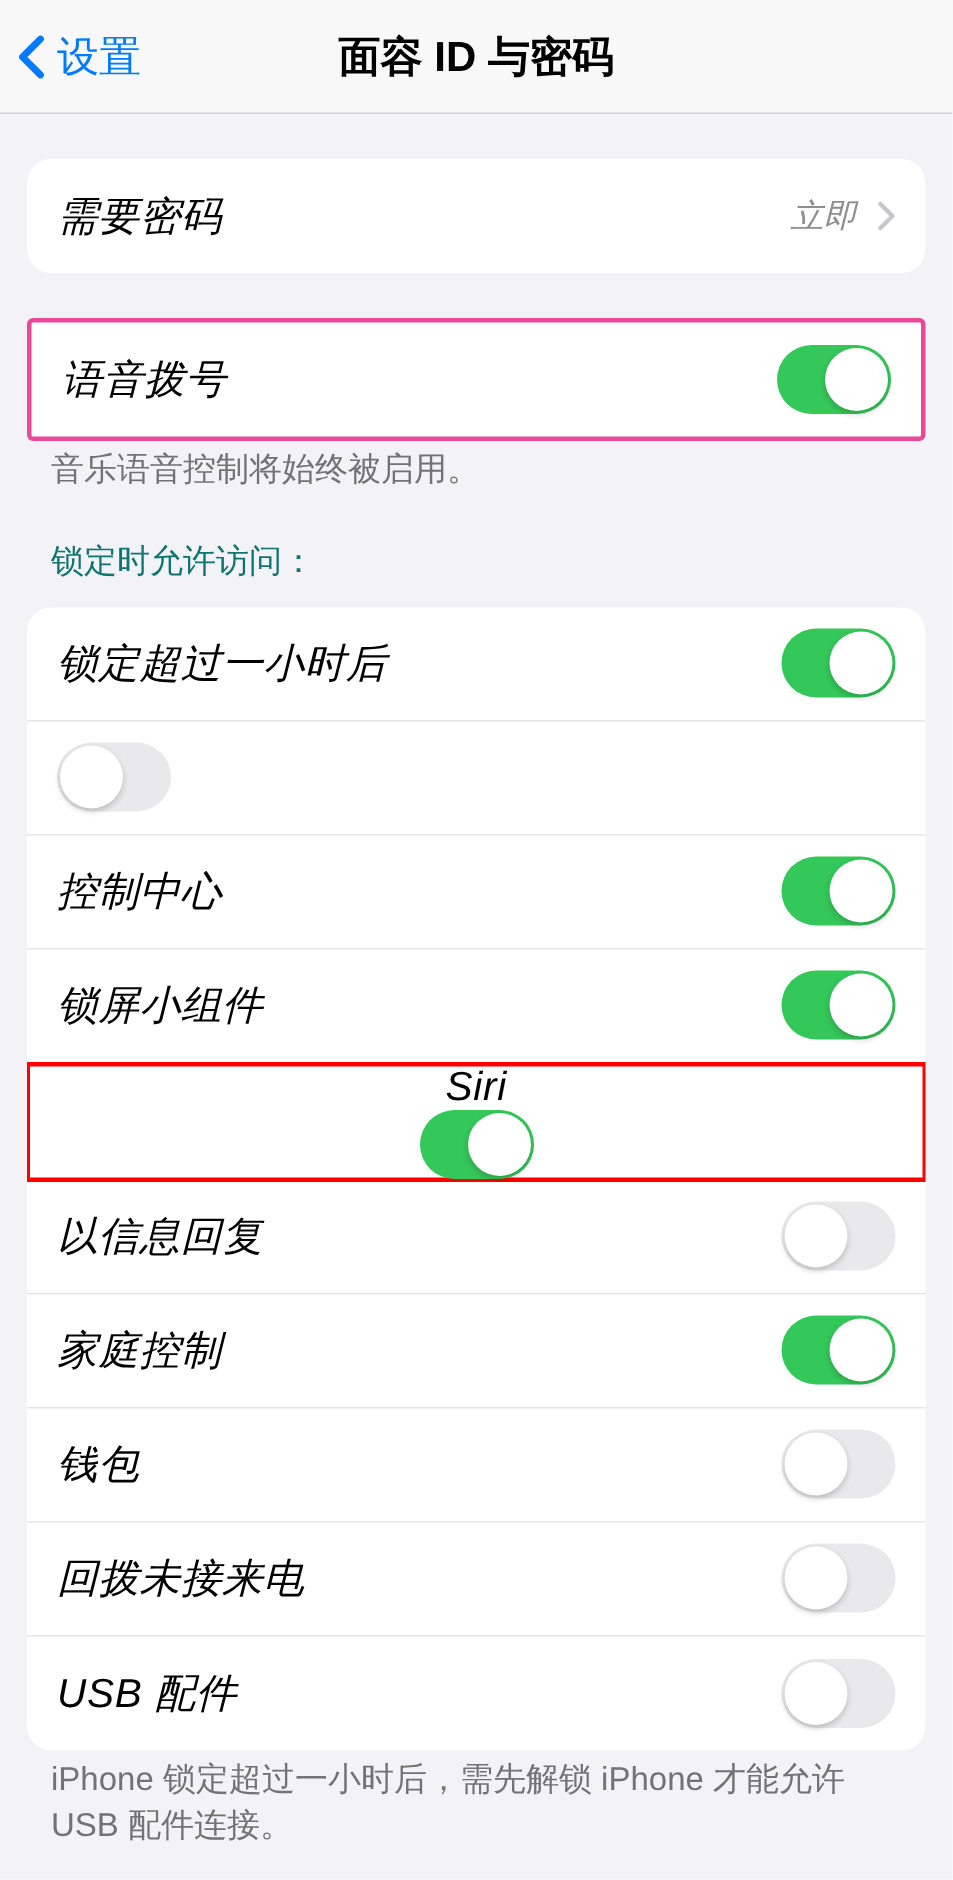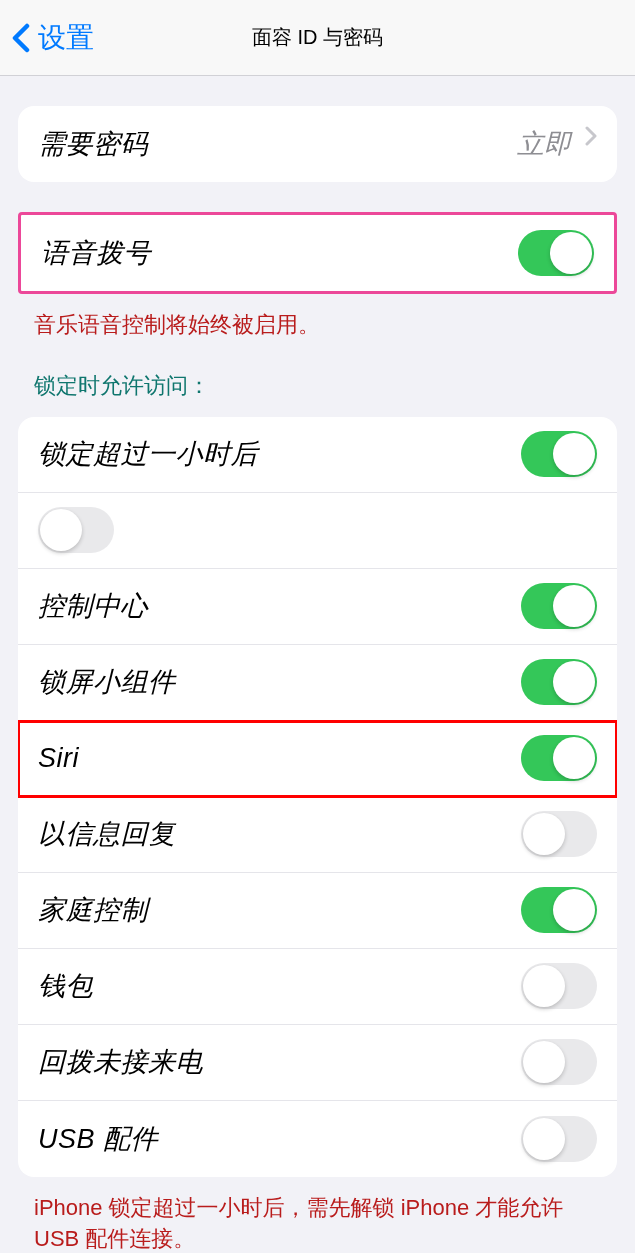--- a/index.html
+++ b/index.html
@@ -32,22 +32,22 @@
     }
     .back-chevron {
       width: 18px;
       height: 30px;
       margin-right: 8px;
     }
     .header-title {
       position: absolute;
       left: 50%;
       transform: translateX(-50%);
-      font-size: 20px;
-      font-weight: 400;
+      font-size: 28px;
+      font-weight: 700;
       color: #000;
     }
     .content {
       padding: 0;
     }
     .group {
       margin: 30px 18px 0 18px;
       background: #fff;
       border-radius: 16px;
       overflow: hidden;
@@ -64,31 +64,32 @@
       padding: 0 20px;
       border-bottom: 1px solid #e5e5ea;
       font-style: italic;
     }
     .row:last-child {
       border-bottom: none;
     }
     .row.highlighted-row {
       outline: 3px solid #ff0000;
       outline-offset: -2px;
+      flex-direction: column;
     }
     .row-label {
       font-size: 27px;
       color: #000;
       letter-spacing: 0.5px;
     }
     .row-value {
       display: flex;
-      align-items: flex-start;
+      align-items: center;
       color: #8e8e93;
-      font-size: 27px;
+      font-size: 22px;
     }
     .chevron-right {
       width: 12px;
       height: 20px;
       margin-left: 14px;
     }
     .toggle {
       width: 76px;
       height: 46px;
       border-radius: 23px;
@@ -110,23 +111,23 @@
       top: 2px;
       box-shadow: 0 2px 4px rgba(0,0,0,0.2);
     }
     .toggle.on .toggle-knob {
       right: 2px;
     }
     .toggle.off .toggle-knob {
       left: 2px;
     }
     .footer-text {
-      padding: 16px 34px 0 34px;
+      padding: 4px 34px 0 34px;
       font-size: 22px;
-      color: #b91c1c;
+      color: #737373;
       line-height: 1.4;
     }
     .section-header {
       padding: 30px 34px 8px 34px;
       font-size: 22px;
       color: #0f766e;
     }
     .group-tight {
       margin-top: 8px;
     }

